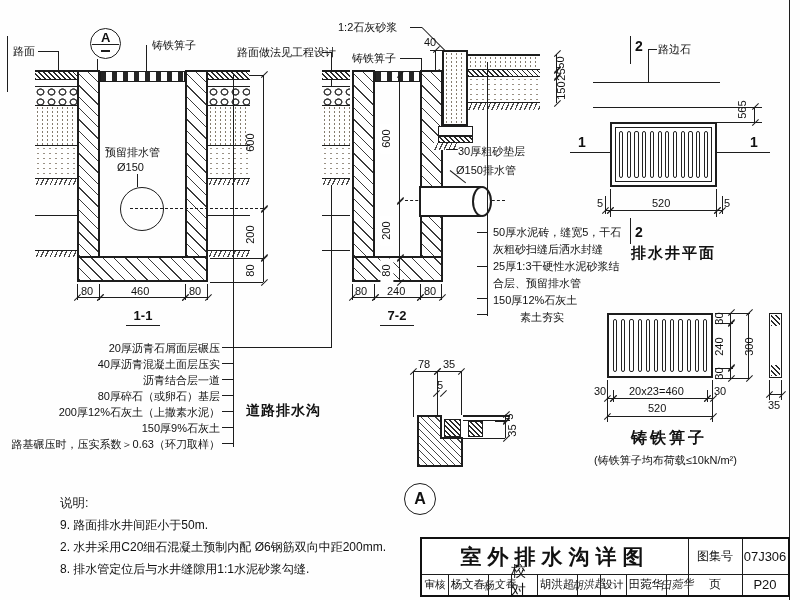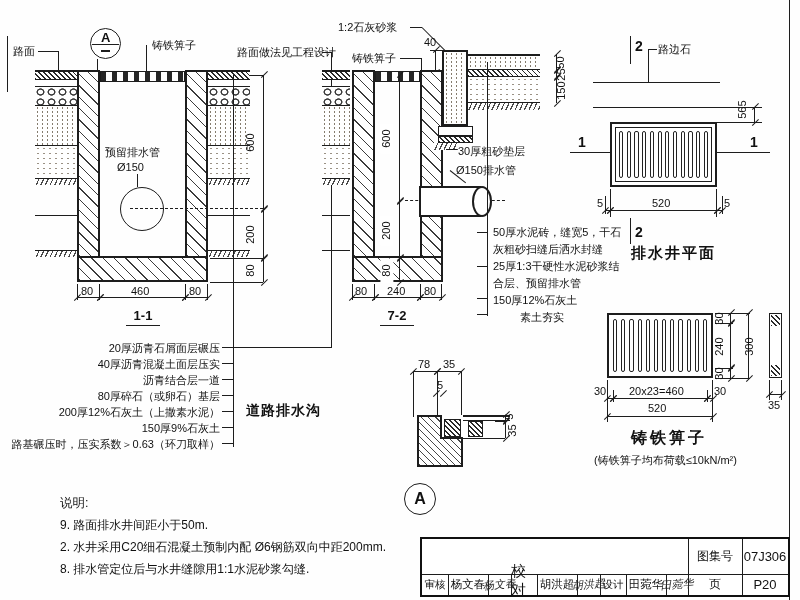--- a/index.html
+++ b/index.html
@@ -357,20 +357,21 @@
     <div class="lb" style="left:60px;top:518px;font-size:12px;">9. 路面排水井间距小于50m.</div>
     <div class="lb" style="left:60px;top:540px;font-size:12px;">2. 水井采用C20细石混凝土预制内配 Ø6钢筋双向中距200mm.</div>
     <div class="lb" style="left:60px;top:562px;font-size:12px;">8. 排水管定位后与水井缝隙用1:1水泥砂浆勾缝.</div>
   </div>
 
   <div style="position:absolute;left:420px;top:537px;width:370px;height:60px;border:2px solid #111;background:#fff;">
     <div class="ln" style="left:0;top:35px;width:366px;height:1px;"></div>
     <div class="ln" style="left:266px;top:0;width:1px;height:56px;"></div>
     <div class="ln" style="left:320px;top:0;width:1px;height:56px;"></div>
 
+    <div class="cell" style="left:0;top:0;width:266px;height:35px;font-size:21px;font-weight:bold;letter-spacing:6px;">室外排水沟详图</div>
     <div class="cell" style="left:266px;top:0;width:54px;height:35px;font-size:12px;">图集号</div>
     <div class="cell" style="left:320px;top:0;width:46px;height:35px;font-size:13px;">07J306</div>
     <div class="cell" style="left:266px;top:35px;width:54px;height:21px;font-size:12px;">页</div>
     <div class="cell" style="left:320px;top:35px;width:46px;height:21px;font-size:13px;">P20</div>
 
     <div class="ln" style="left:26px;top:35px;width:1px;height:21px;"></div>
     <div class="ln" style="left:66px;top:35px;width:1px;height:21px;"></div>
     <div class="ln" style="left:89px;top:35px;width:1px;height:21px;"></div>
     <div class="ln" style="left:115px;top:35px;width:1px;height:21px;"></div>
     <div class="ln" style="left:155px;top:35px;width:1px;height:21px;"></div>

